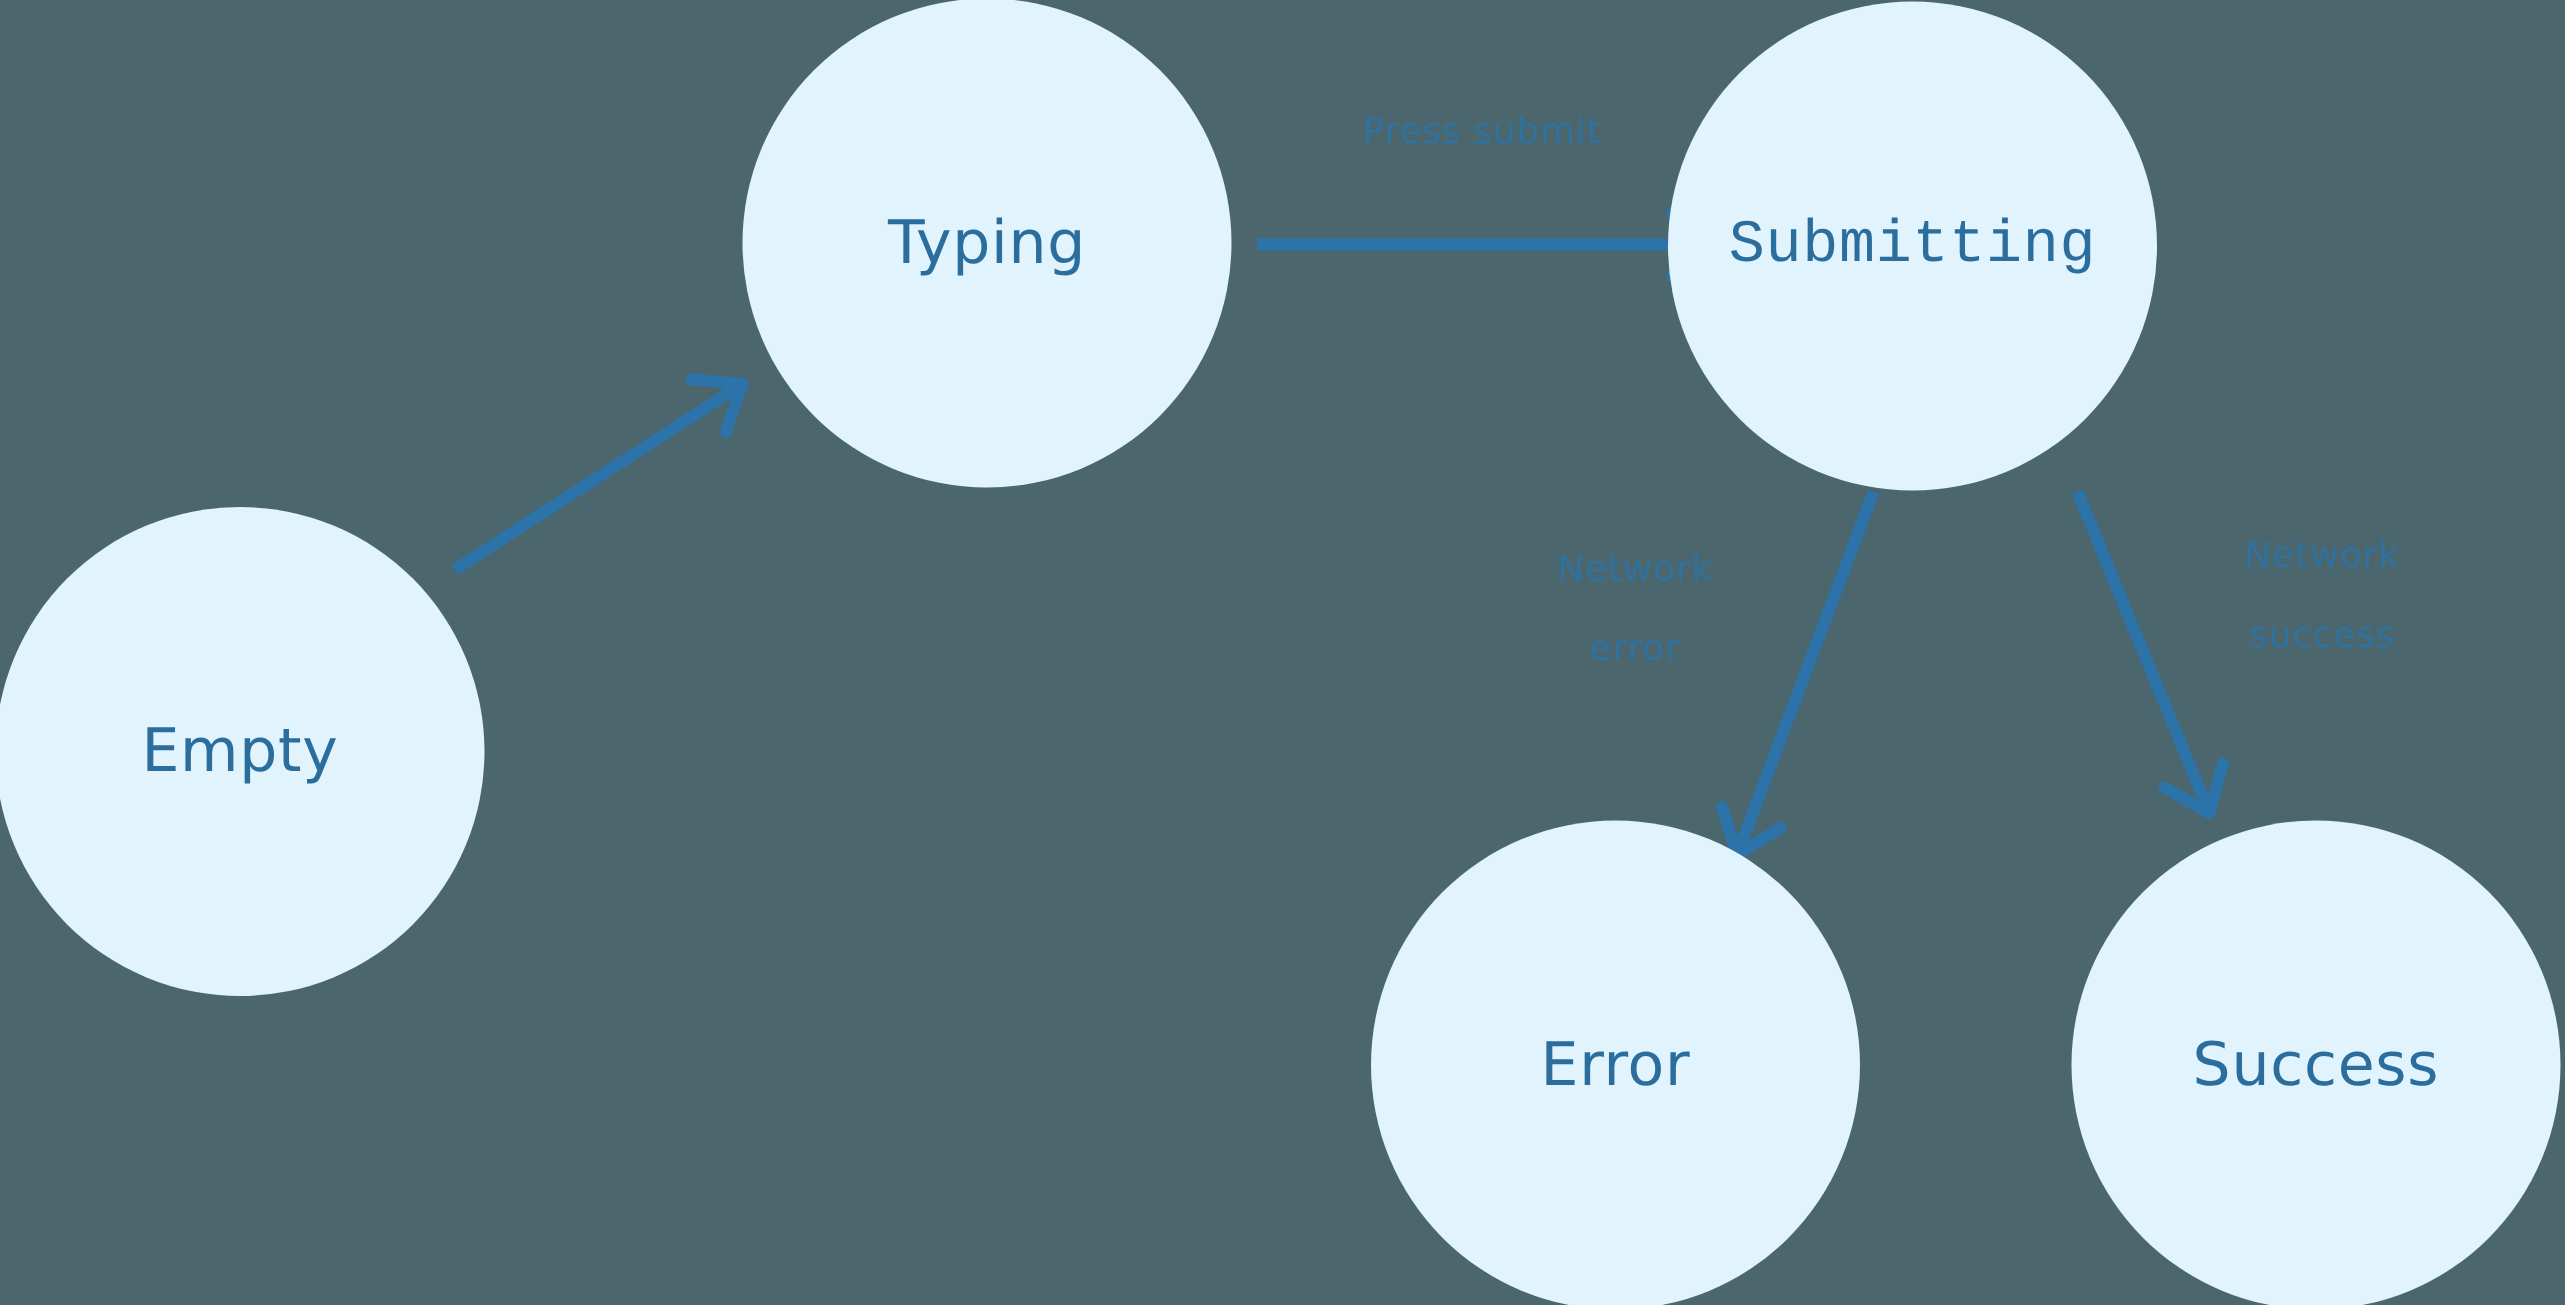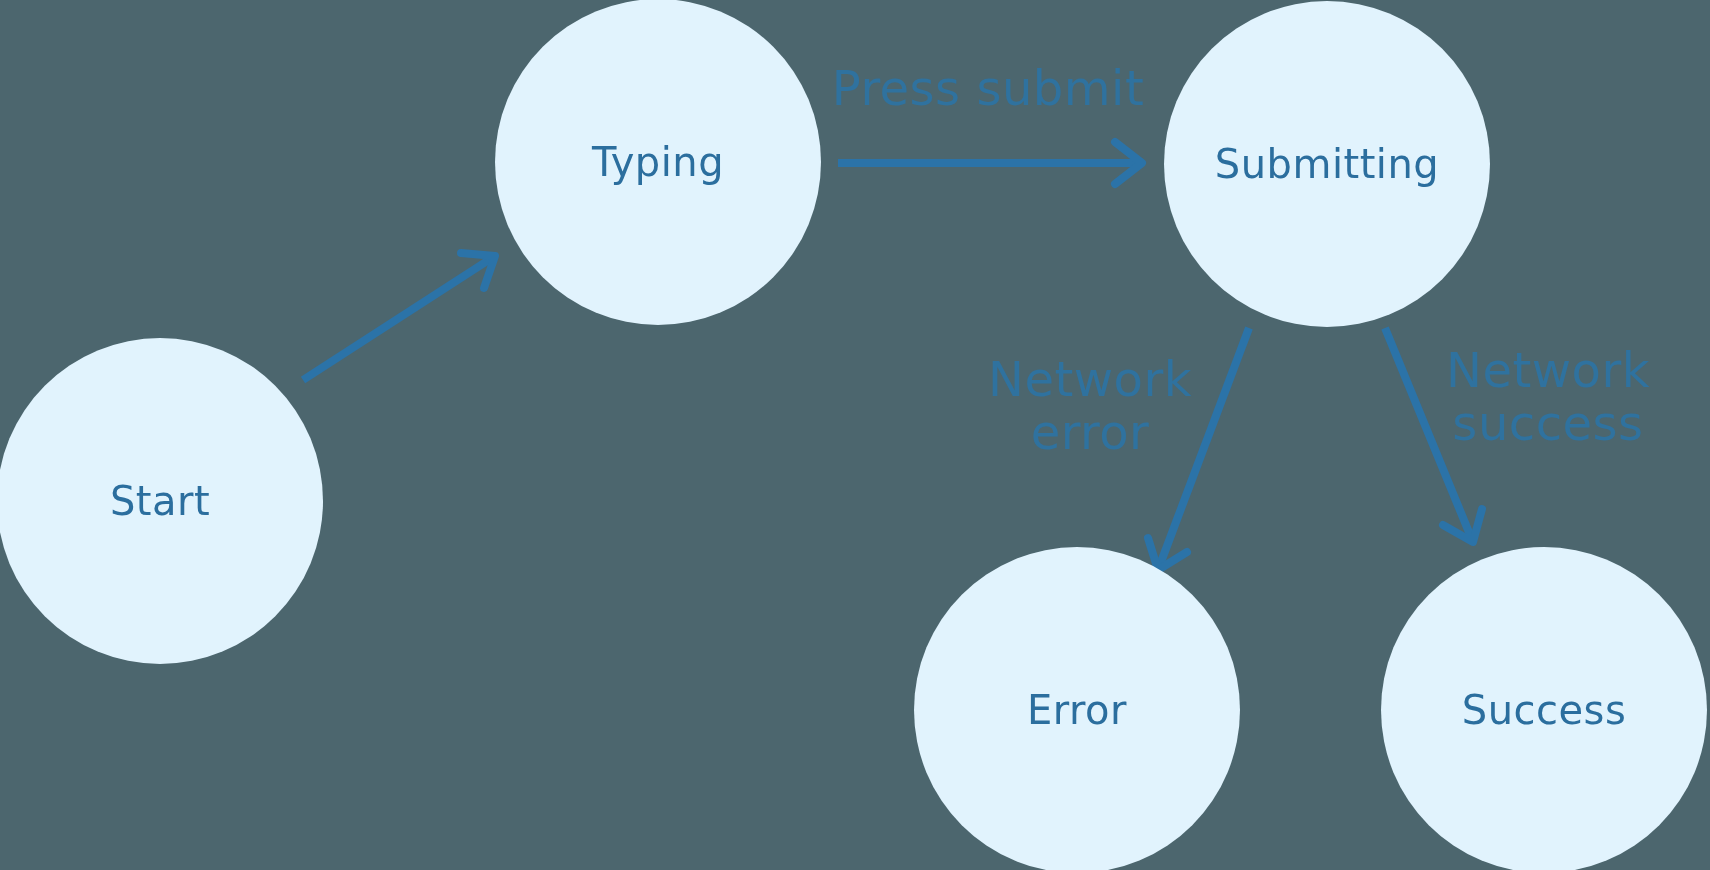--- a/index.html
+++ b/index.html
@@ -52,28 +52,28 @@
   }
   .node-label {
     color: #2B6E9E;
     font-size: 40px;
     font-weight: 500;
     letter-spacing: 0.5px;
     white-space: nowrap;
   }
   .node-empty      { left: -3px;   top: 338px; }
   .node-typing     { left: 495px;  top: -1px;  }
-  .node-submitting { left: 1164px; top: 1px;   }
+  .node-submitting { left: 1112px; top: 1px; font-family: Liberation Mono, monospace;   }
   .node-error      { left: 914px;  top: 547px; }
   .node-success    { left: 1381px; top: 547px; }
   .edge-label {
     position: absolute;
     transform: translate(-50%, -50%);
     color: #2F729F;
-    font-size: 48px;
+    font-size: 24px;
     font-weight: 500;
     line-height: 53px;
     letter-spacing: 0.5px;
     text-align: center;
     white-space: nowrap;
   }
   .label-start-typing    { left: 327px;  top: 237px; }
   .label-press-submit    { left: 988px;  top: 88px;  }
   .label-network-error   { left: 1090px; top: 406px; }
   .label-network-success { left: 1548px; top: 397px; }
@@ -96,21 +96,21 @@
       <path class="edge-shaft" d="M1249,328 L1158,570"></path>
       <path class="edge-head" d="M1187,552 L1158,570 L1148,538"></path>
     </g>
     <g>
       <path class="edge-shaft" d="M1385,328 L1473,542"></path>
       <path class="edge-head" d="M1482,509 L1473,542 L1443,525"></path>
     </g>
   </svg>
 
   <div class="node node-empty">
-    <span class="node-label">Start</span>
+    <span class="node-label">Empty</span>
   </div>
 
   <div class="node node-typing">
     <span class="node-label">Typing</span>
   </div>
 
   <div class="node node-submitting">
     <span class="node-label">Submitting</span>
   </div>
 

